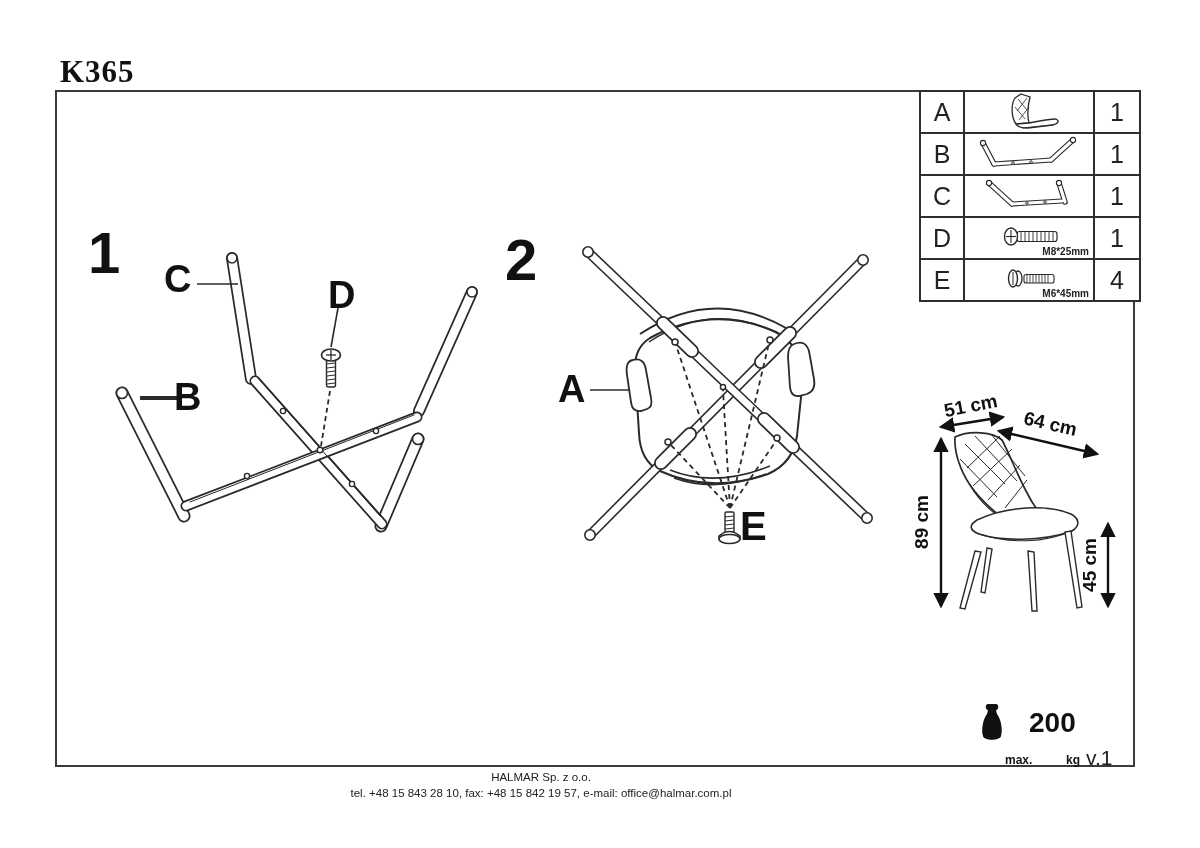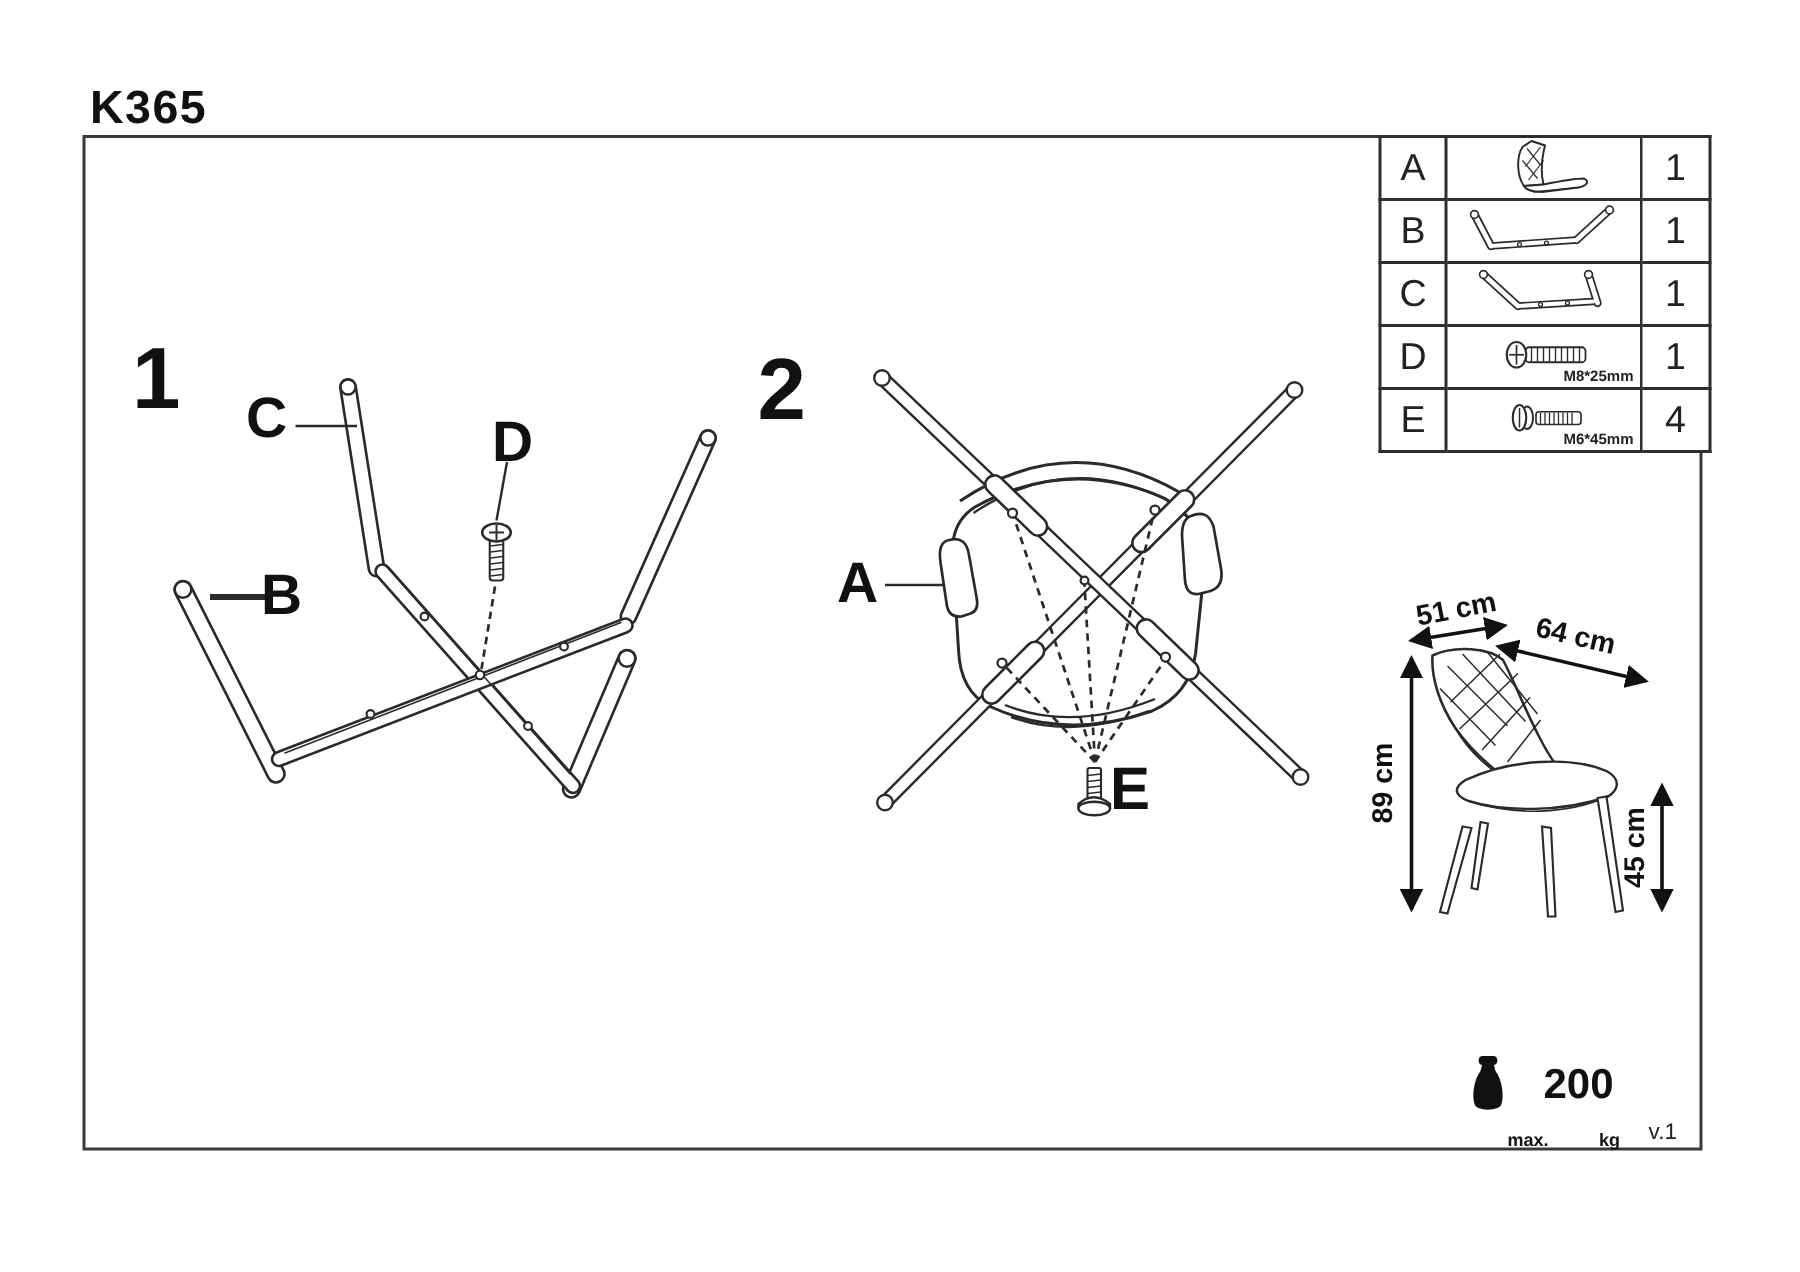--- a/index.html
+++ b/index.html
@@ -3,21 +3,21 @@
 <meta charset="utf-8">
 <style>
   html,body{margin:0;padding:0;}
   body{
     width:1200px;height:848px;position:relative;background:#ffffff;
     font-family:"Liberation Sans",sans-serif;color:#1a1a1a;overflow:hidden;
   }
   .abs{position:absolute;}
   .title{
     position:absolute;left:60px;top:54px;font-size:31px;font-weight:bold;
-    letter-spacing:1px;color:#111;
+    letter-spacing:1px;color:#111;font-family:Liberation Serif, serif;
   }
   .main-border{
     position:absolute;left:55px;top:90px;width:1080px;height:677px;
     border:2px solid #3a3a3a;box-sizing:border-box;background:transparent;
   }
   .step-num{position:absolute;font-size:58px;font-weight:bold;color:#111;line-height:1;}
   .part-label{position:absolute;font-size:38px;font-weight:bold;color:#111;line-height:1;}
   svg{position:absolute;overflow:visible;}
   svg text{font-family:"Liberation Sans",sans-serif;font-weight:bold;fill:#111;}
   .parts-table{
@@ -32,22 +32,22 @@
   .parts-table .c-qty{width:44px;}
   .cell-svg{position:relative !important;display:block;margin:0 auto;}
   .spec{
     position:absolute;right:4px;bottom:1px;font-size:10px;font-weight:bold;color:#222;
     letter-spacing:0px;
     margin-top:40px;
   }
   .wt-prefix,.wt-unit{position:absolute;font-size:12px;font-weight:bold;color:#111;margin-top:34px;}
   .wt-value{position:absolute;font-size:28px;font-weight:bold;color:#111;line-height:1;}
   .version{
-    position:absolute;left:1086px;top:746px;width:45px;text-align:center;
-    font-size:15px;color:#222;
+    position:absolute;left:1086px;top:746px;width:45px;text-align:left;
+    font-size:21px;color:#222;
   }
   .footer{
     position:absolute;left:0;top:770px;width:1082px;text-align:center;
     font-size:11.5px;line-height:15.5px;color:#222;
   }
 </style>
 </head>
 <body>
 
 <div class="title">K365</div>
@@ -329,13 +329,15 @@
   <path d="M 9,1 L 17,1 C 20,1 20,7 17,7 L 18,11 L 8,11 L 9,7 C 6,7 6,1 9,1 Z" fill="#111"></path>
   <path d="M 8,11 L 18,11 C 22,16 24,27 22,33 C 21,38 5,38 4,33 C 2,27 4,16 8,11 Z" fill="#111"></path>
 </svg>
 <div class="wt-prefix" style="left:1005px;top:719px;">max.</div>
 <div class="wt-value" style="left:1029px;top:709px;">200</div>
 <div class="wt-unit" style="left:1066px;top:719px;">kg</div>
 
 <div class="version">v.1</div>
 
 <div class="footer">
+  <div>HALMAR Sp. z o.o.</div>
+  <div>tel. +48 15 843 28 10, fax: +48 15 842 19 57, e-mail: office@halmar.com.pl</div>
 </div>
 
 </body></html>

